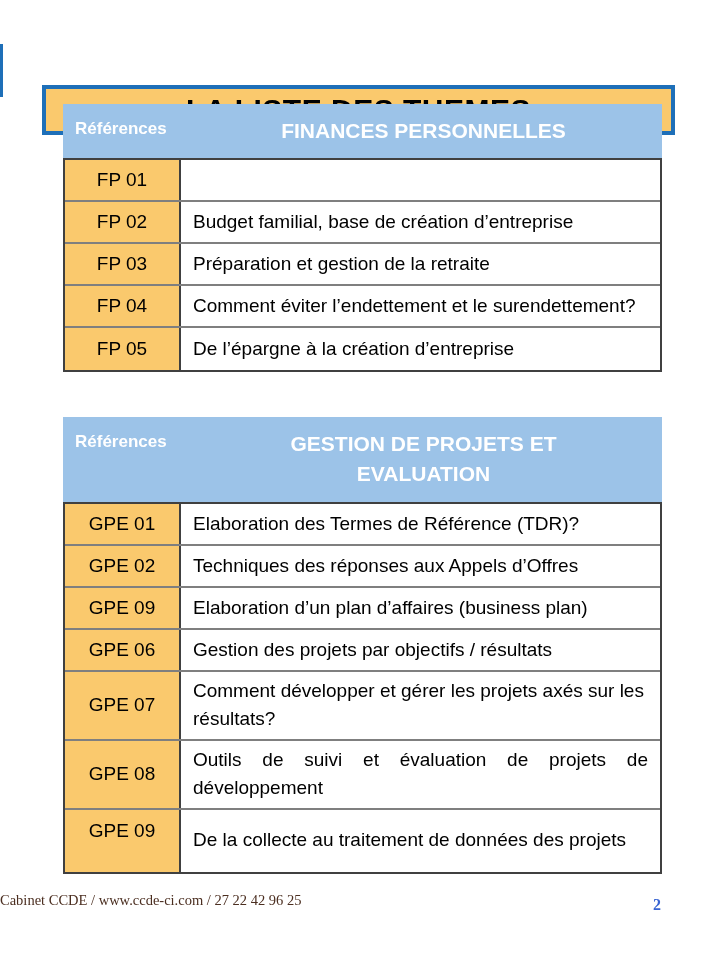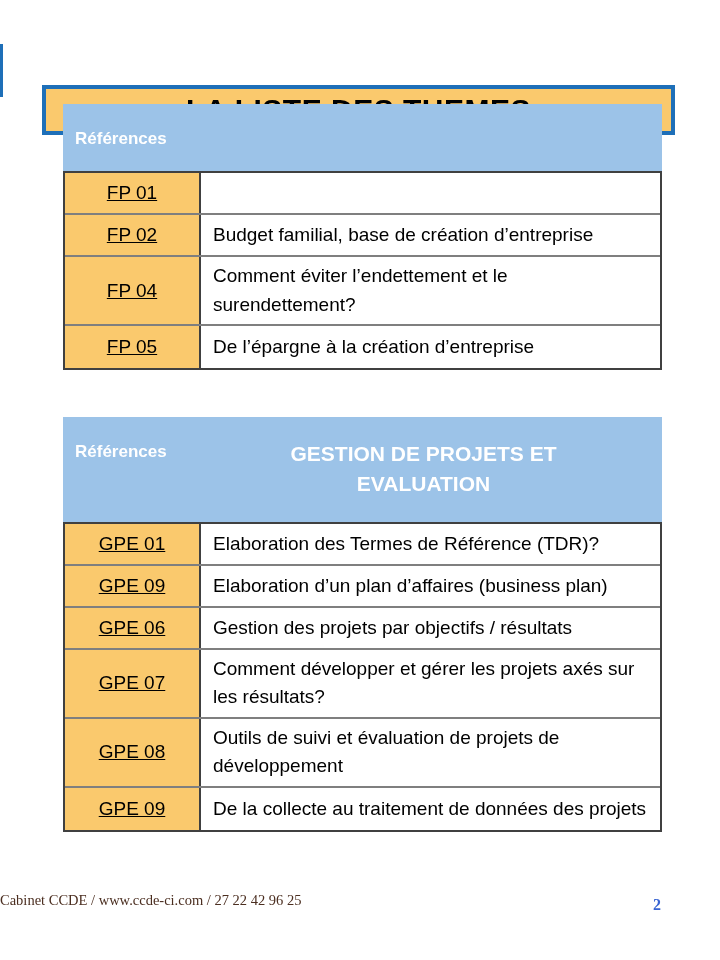--- a/index.html
+++ b/index.html
@@ -29,41 +29,41 @@
     white-space: nowrap;
   }
 
   
   .theme-table { position: absolute; left: 63px; width: 599px; }
   #table-fp  { top: 104px; }
   #table-gpe { top: 417px; }
 
   .thead {
     background: #9CC3E8; display: flex; align-items: center;
-    min-height: 41px; padding: 22px 0;
+    min-height: 41px; padding: 12px 0;
   }
   .ref-h {
     width: 122px; flex-shrink: 0; padding-left: 12px;
     color: #ffffff; font-weight: bold; font-size: 17px;
     align-self: flex-start; padding-top: 3px;
   }
   .tbl-title-wrap { flex: 1; display: flex; justify-content: center; }
   .tbl-title {
     max-width: 340px; text-align: center; color: #ffffff;
     font-weight: bold; font-size: 21px; line-height: 1.45;
   }
 
   .tbody { border: 2px solid #404040; }
   .trow { display: flex; min-height: 42px; border-bottom: 2px solid #7f7f7f; background: #fff; }
   .tbody > div:last-of-type { border-bottom: none; }
   .ref-cell {
-    width: 136px; flex-shrink: 0; background: #FAC96D;
+    width: 116px; flex-shrink: 0; background: #FAC96D;
     border-right: 2px solid #404040;
     display: flex; align-items: center; justify-content: center;
-    font-size: 19px; color: #000; text-decoration: underline;
+    font-size: 19px; color: #000;
   }
   .desc-cell {
     flex: 1; display: flex; align-items: center;
     padding: 5px 12px; font-size: 19px; line-height: 1.5; color: #000;
   }
   .desc-text { width: 100%; }
 
   
   #table-gpe .trow:nth-of-type(6) .desc-text { text-align: justify; }
   
@@ -90,38 +90,49 @@
 
   <div class="edge-strip"></div>
 
   <div class="title-box">
     <span class="title-text">LA LISTE DES THEMES</span>
   </div>
 
   <section class="theme-table" id="table-fp">
     <header class="thead">
       <span class="ref-h">Références</span>
+      <span class="tbl-title-wrap">
+        <span class="tbl-title">FINANCES PERSONNELLES</span>
+      </span>
     </header>
     <div class="tbody">
 
         <div class="trow">
           <div class="ref-cell">
             <span>FP 01</span>
           </div>
         </div>
 
         <div class="trow">
           <div class="ref-cell">
             <span>FP 02</span>
           </div>
           <div class="desc-cell">
             <span class="desc-text">Budget familial, base de création d’entreprise</span>
           </div>
         </div>
 
+        <div class="trow">
+          <div class="ref-cell">
+            <span>FP 03</span>
+          </div>
+          <div class="desc-cell">
+            <span class="desc-text">Préparation et gestion de la retraite</span>
+          </div>
+        </div>
 
         <div class="trow">
           <div class="ref-cell">
             <span>FP 04</span>
           </div>
           <div class="desc-cell">
             <span class="desc-text">Comment éviter l’endettement et le surendettement?</span>
           </div>
         </div>
 
@@ -147,20 +158,28 @@
 
         <div class="trow">
           <div class="ref-cell">
             <span>GPE 01</span>
           </div>
           <div class="desc-cell">
             <span class="desc-text">Elaboration des Termes de Référence (TDR)?</span>
           </div>
         </div>
 
+        <div class="trow">
+          <div class="ref-cell">
+            <span>GPE 02</span>
+          </div>
+          <div class="desc-cell">
+            <span class="desc-text">Techniques des réponses aux Appels d’Offres</span>
+          </div>
+        </div>
 
         <div class="trow">
           <div class="ref-cell">
             <span>GPE 09</span>
           </div>
           <div class="desc-cell">
             <span class="desc-text">Elaboration d’un plan d’affaires (business plan)</span>
           </div>
         </div>
 

